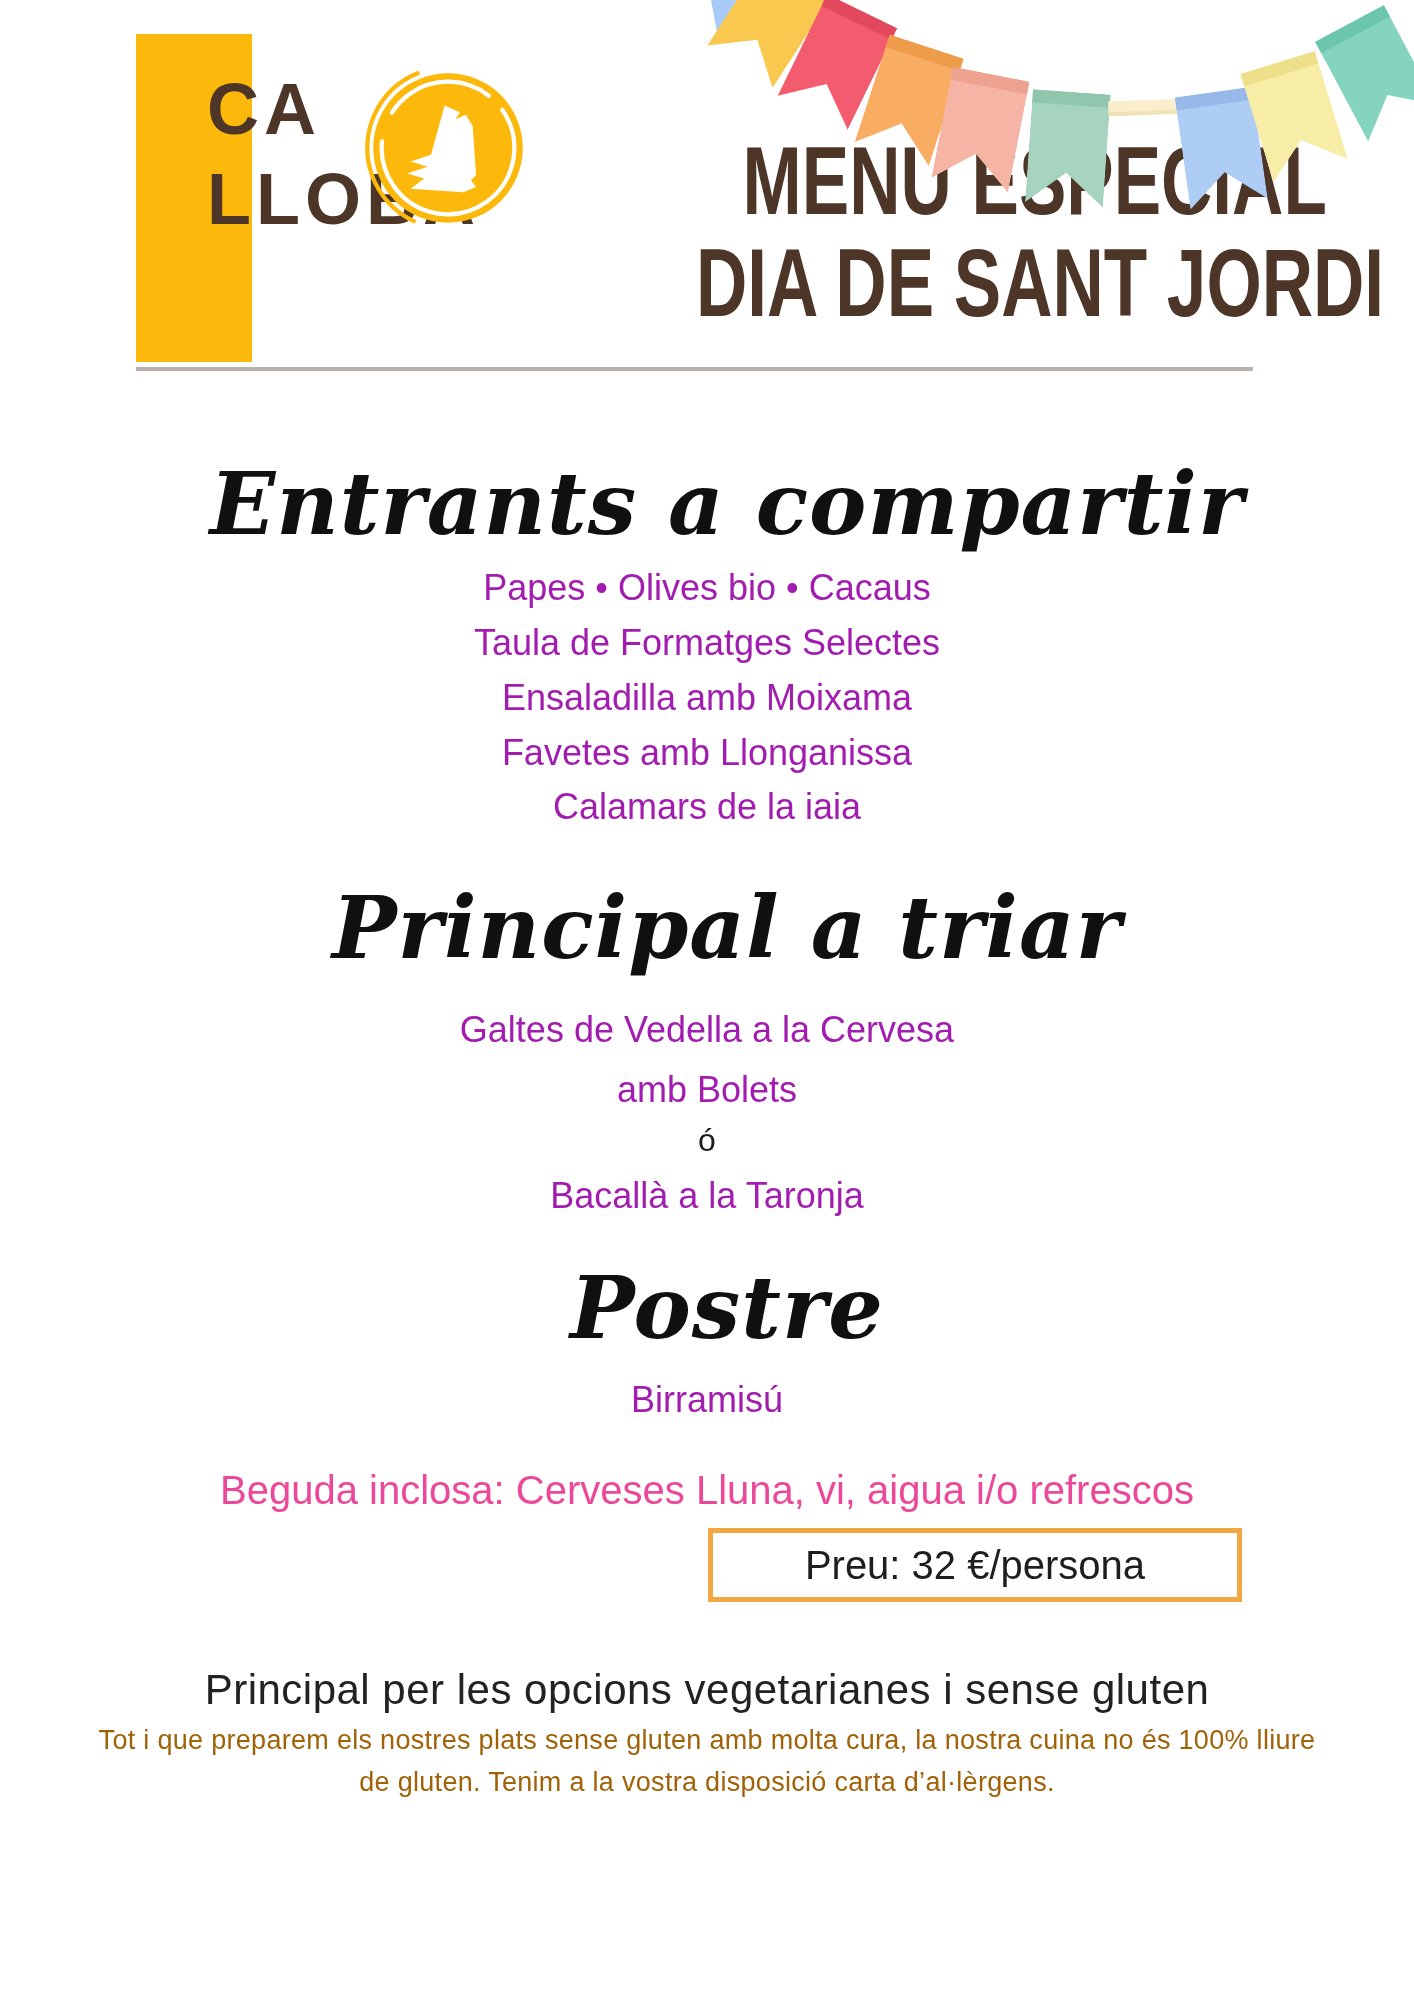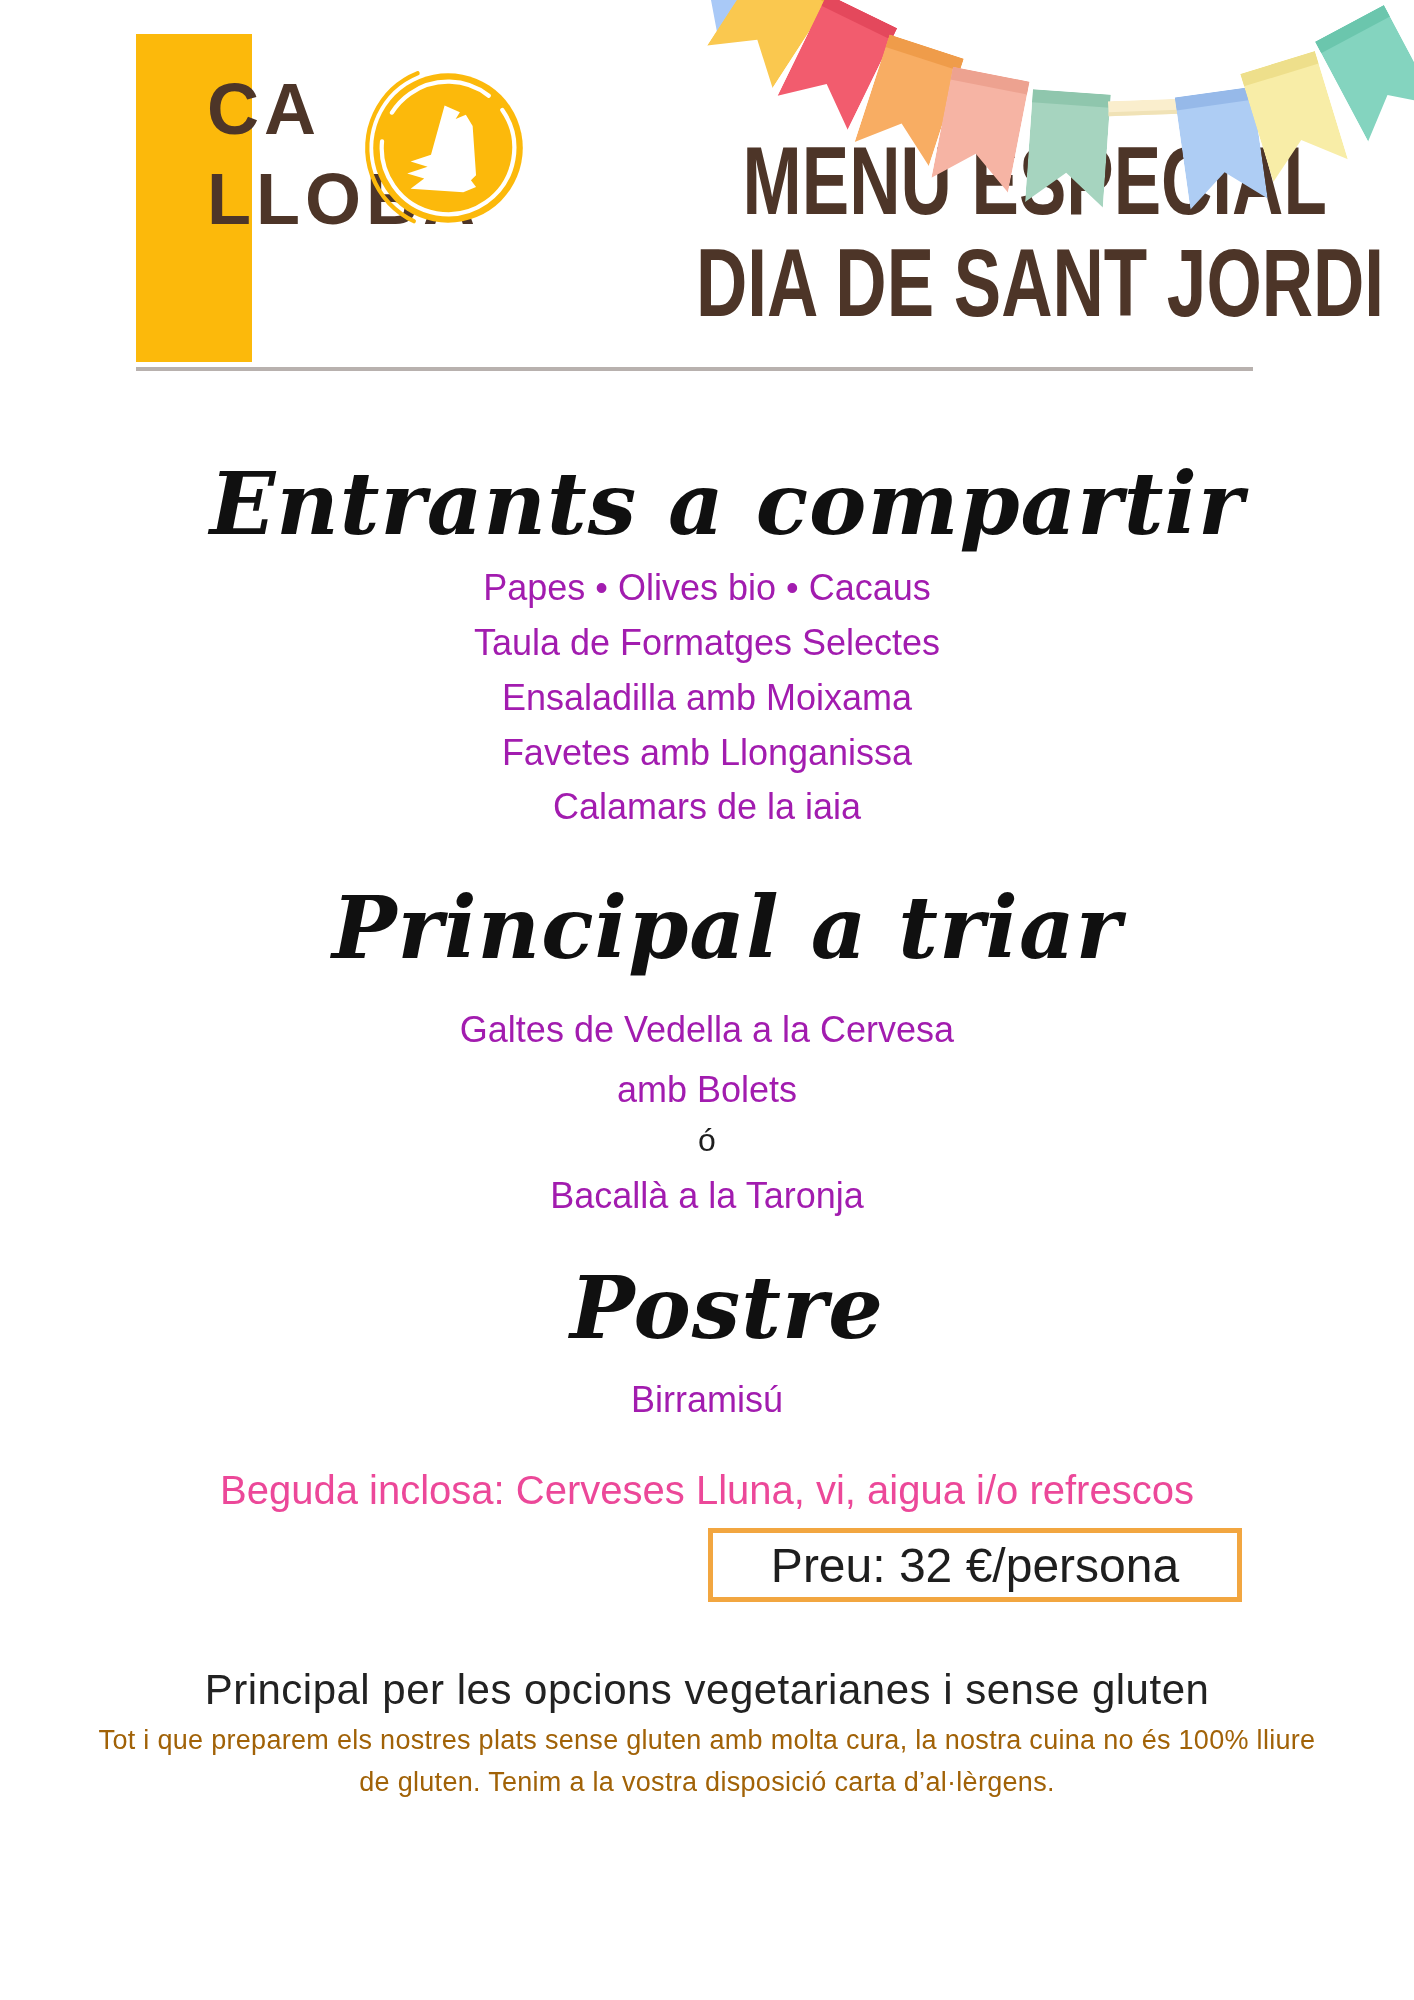--- a/index.html
+++ b/index.html
@@ -22,21 +22,21 @@
   
   .cline{position:absolute;left:0;right:0;text-align:center;}
   .script{font-family:"DejaVu Serif","Liberation Serif",serif;font-style:italic;font-weight:700;
           font-size:86px;line-height:132px;color:#101010;letter-spacing:1px;margin-left:40px;}
   .dish{font-size:36px;line-height:56px;color:#a21caf;}
   .small-o{font-size:32px;line-height:44px;color:#1e1e1e;}
   .drinks{font-size:40px;line-height:56px;color:#ec4899;}
   .price-box{position:absolute;left:708px;top:1528px;width:534px;height:74px;
              border:5px solid #f2a640;box-sizing:border-box;background:#ffffff;
              display:flex;align-items:center;justify-content:center;}
-  .price-box span{font-size:48px;color:#1e1e1e;}
+  .price-box span{font-size:40px;color:#1e1e1e;}
   .veg{font-size:42px;line-height:56px;color:#222222;letter-spacing:0.5px;}
   .note{font-size:27px;line-height:40px;color:#a16207;letter-spacing:0.3px;}
 </style>
 </head>
 <body>
 
 <div>
 
   <div class="brand-bar"></div>
 

